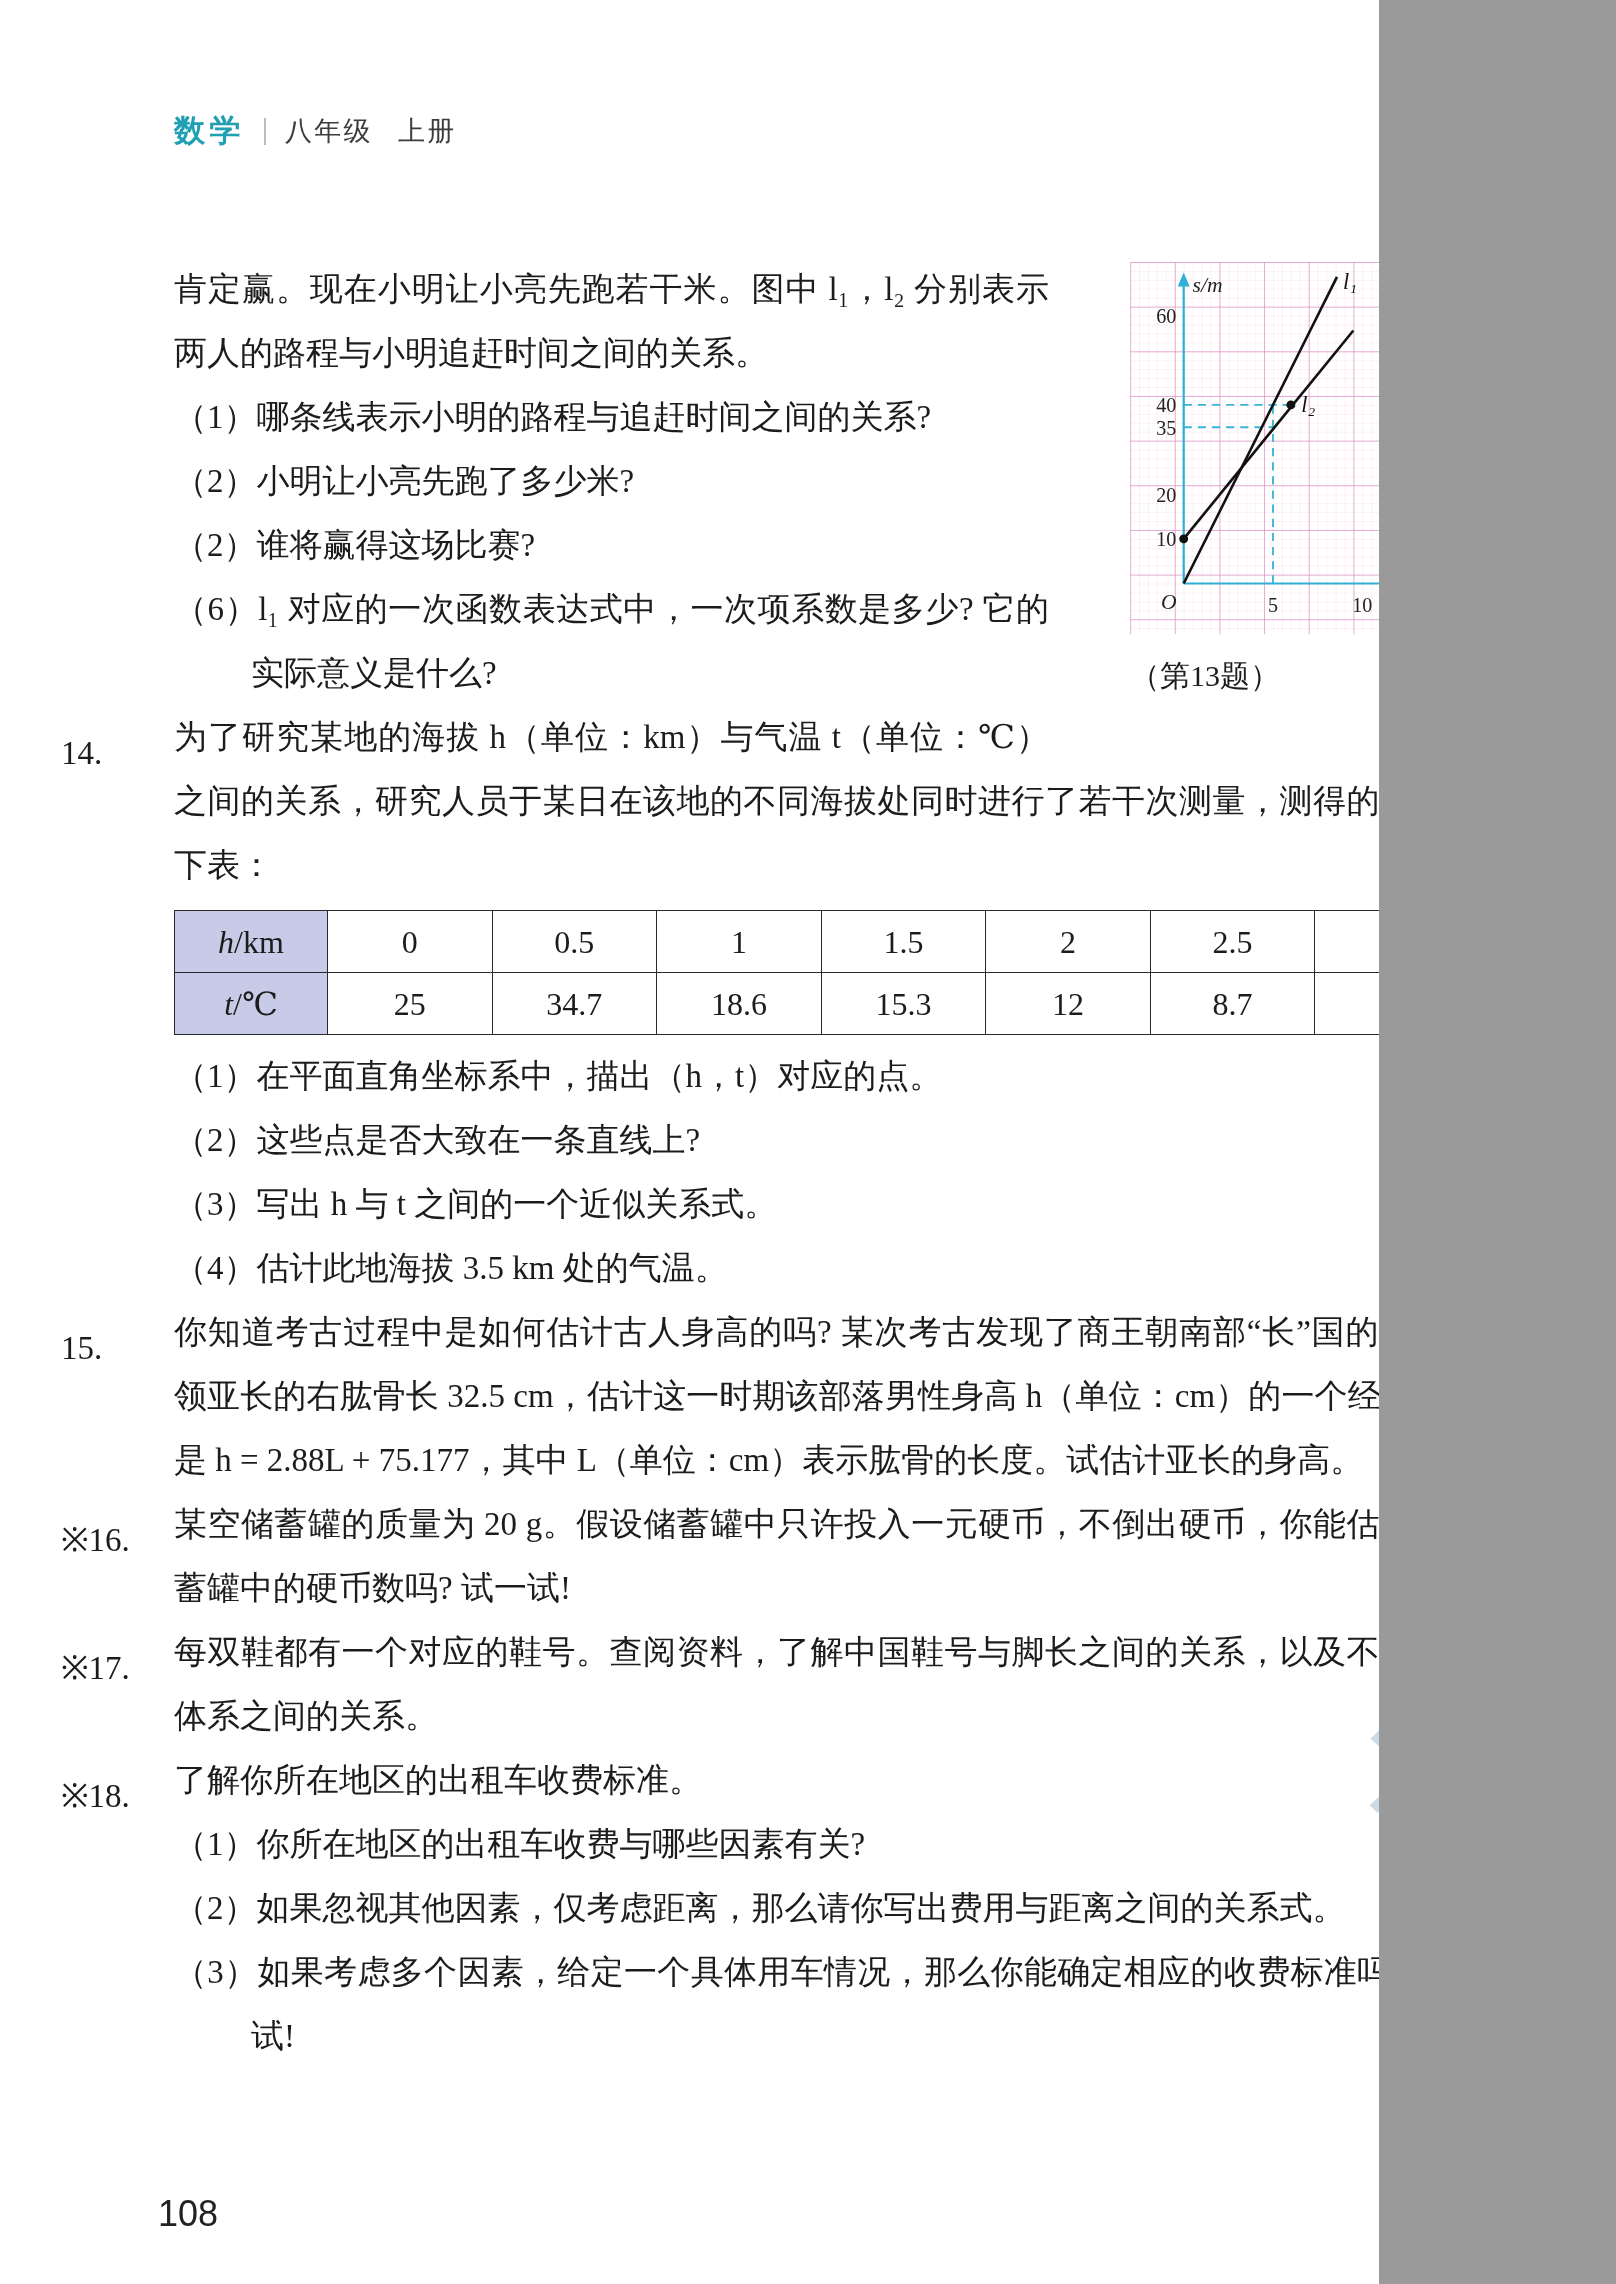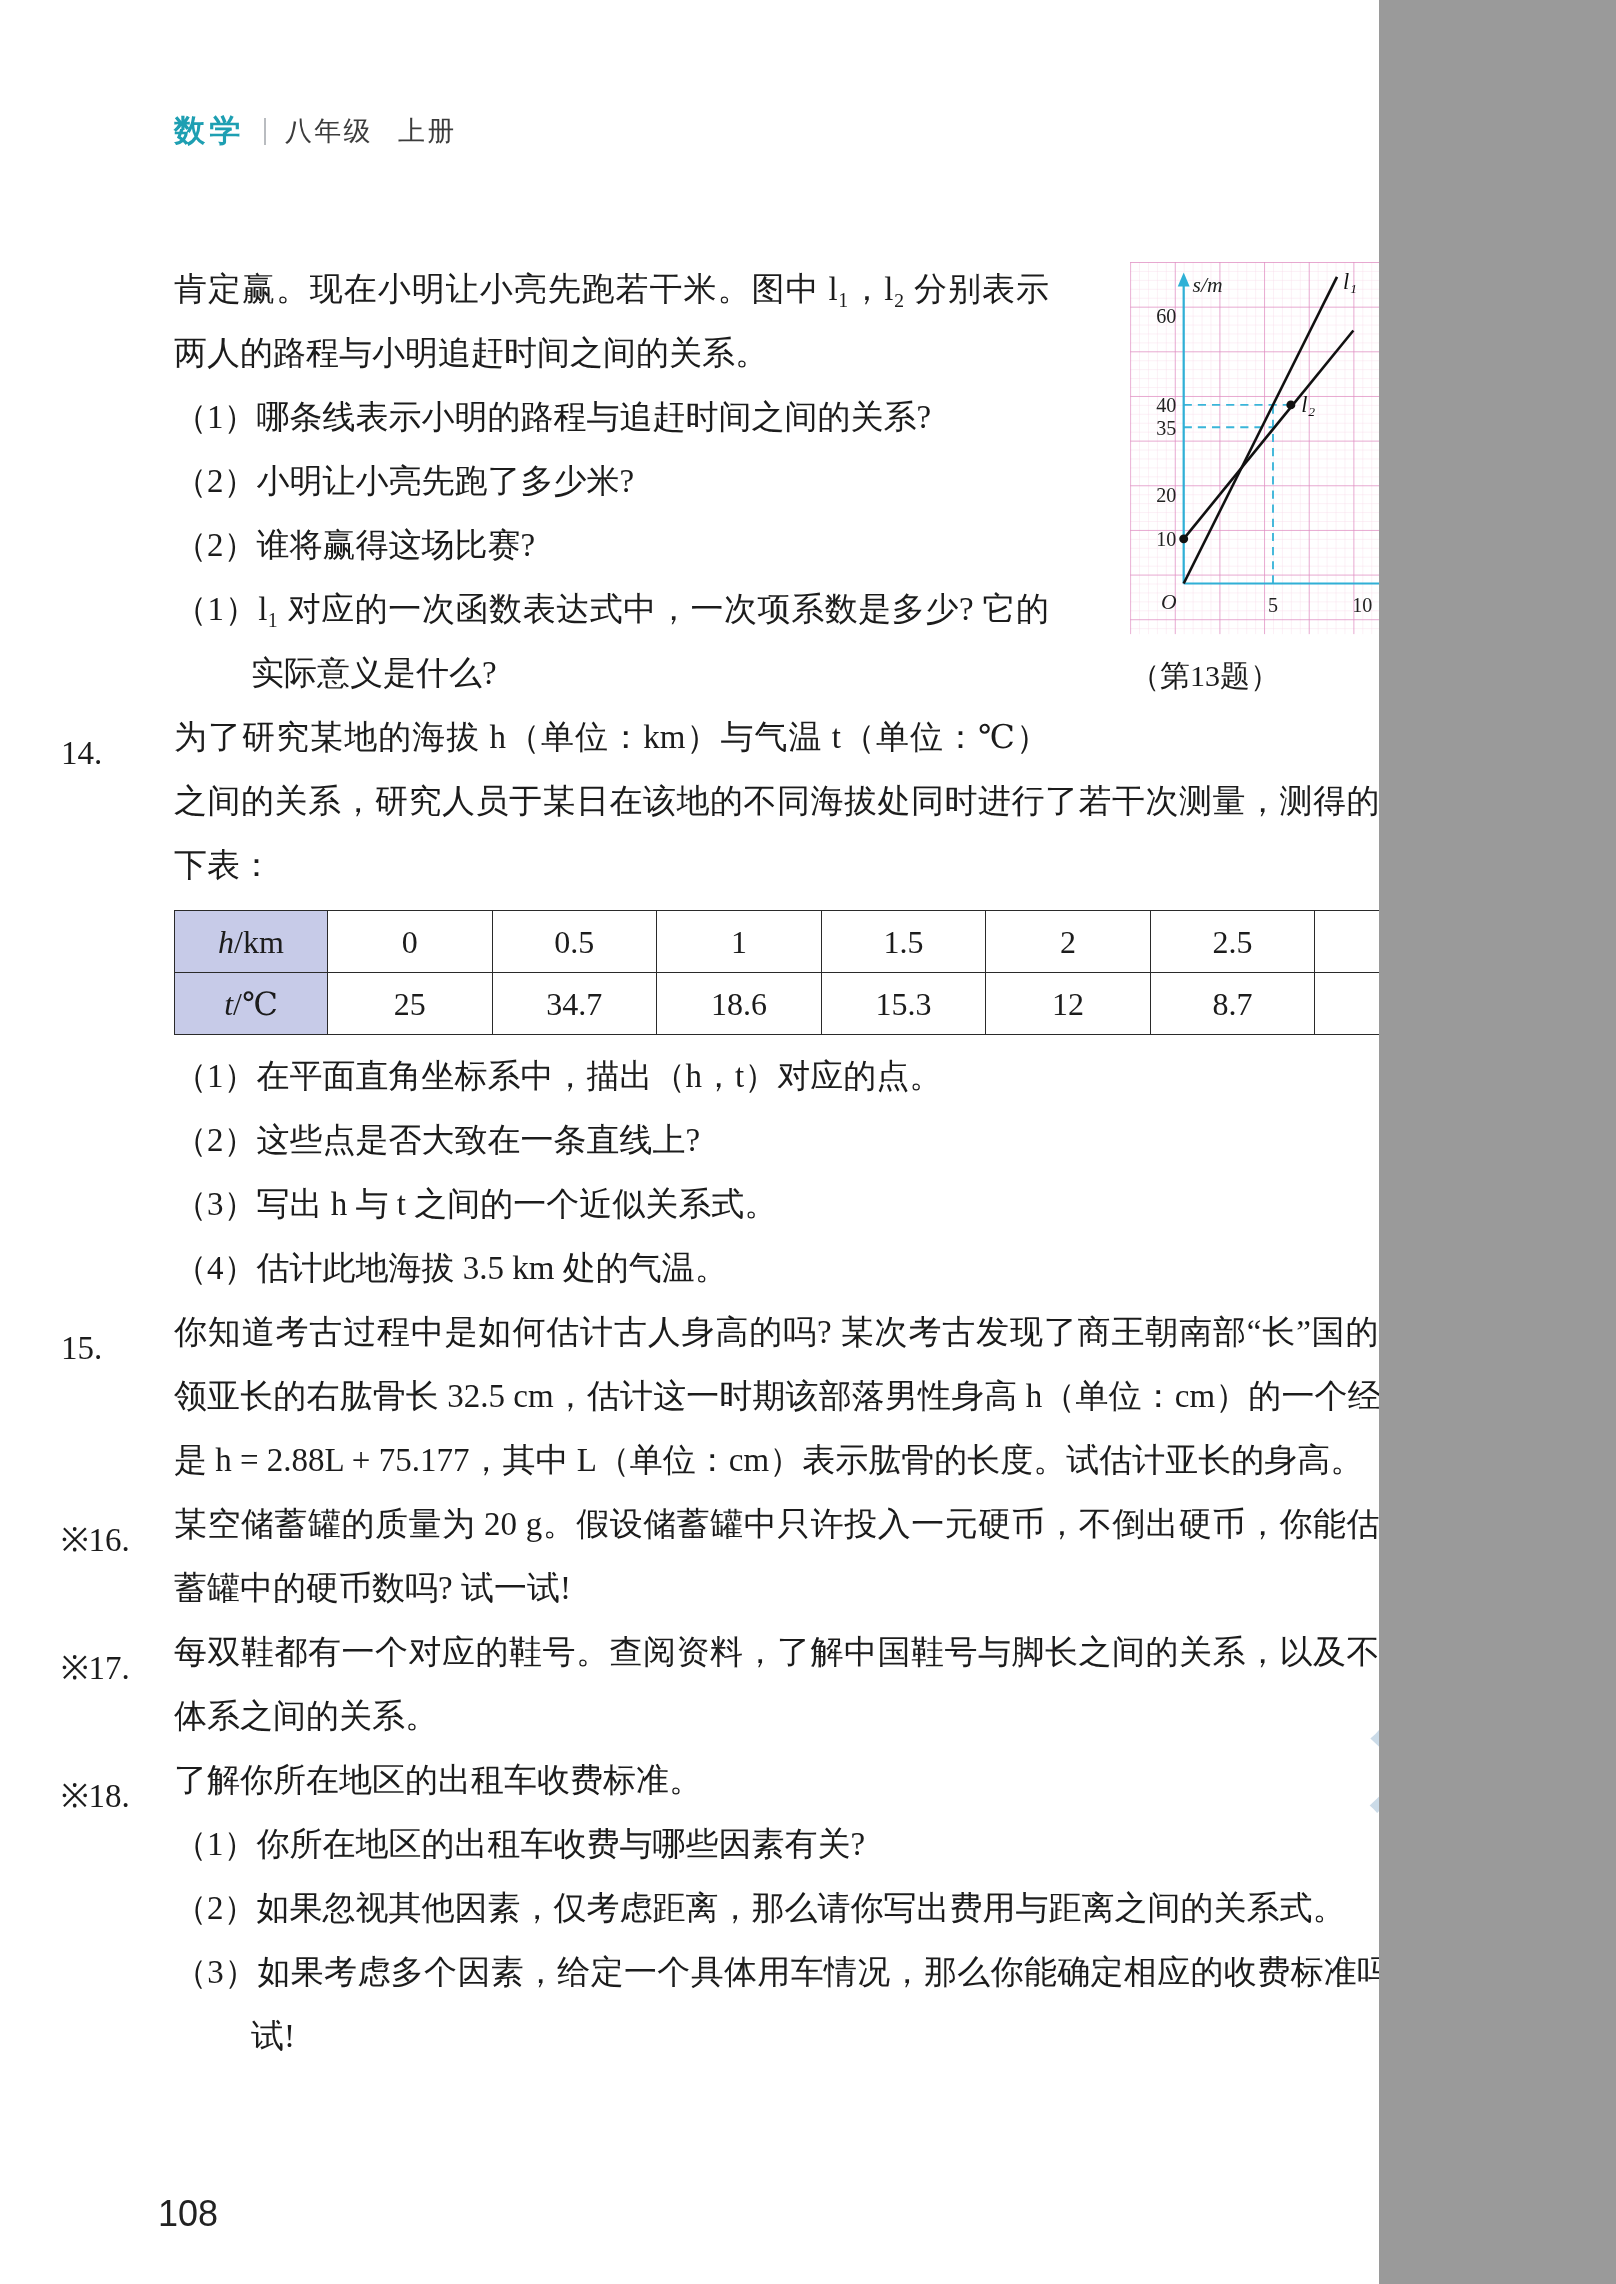--- a/index.html
+++ b/index.html
@@ -143,21 +143,21 @@
           <text x="286" y="36" class="svgline-label">l₁</text>
           <text x="230" y="202" class="svgline-label">l₂</text>
         </svg>
         <figcaption>（第13题）</figcaption>
       </figure>
 
       <div class="intro">肯定赢。现在小明让小亮先跑若干米。图中 l₁，l₂ 分别表示两人的路程与小明追赶时间之间的关系。</div>
       <div class="sub">（1）哪条线表示小明的路程与追赶时间之间的关系?</div>
       <div class="sub">（2）小明让小亮先跑了多少米?</div>
       <div class="sub">（2）谁将赢得这场比赛?</div>
-      <div class="sub">（1）l₁ 对应的一次函数表达式中，一次项系数是多少? 它的实际意义是什么?</div>
+      <div class="sub">（6）l₁ 对应的一次函数表达式中，一次项系数是多少? 它的实际意义是什么?</div>
     </div>
 
     <div class="problem">
       <span class="pnum">14.</span>
       <div class="intro">为了研究某地的海拔 h（单位：km）与气温 t（单位：℃）之间的关系，研究人员于某日在该地的不同海拔处同时进行了若干次测量，测得的数据见下表：</div>
 
       <table class="t14">
         <colgroup>
           <col class="headcol">
             <col>

